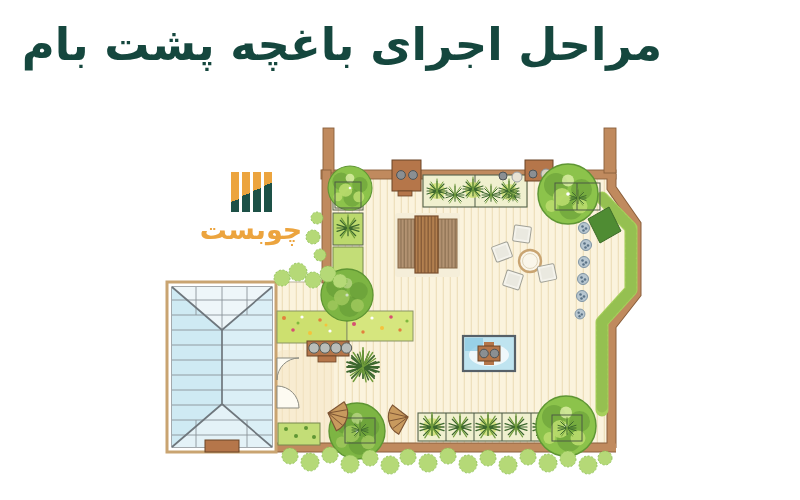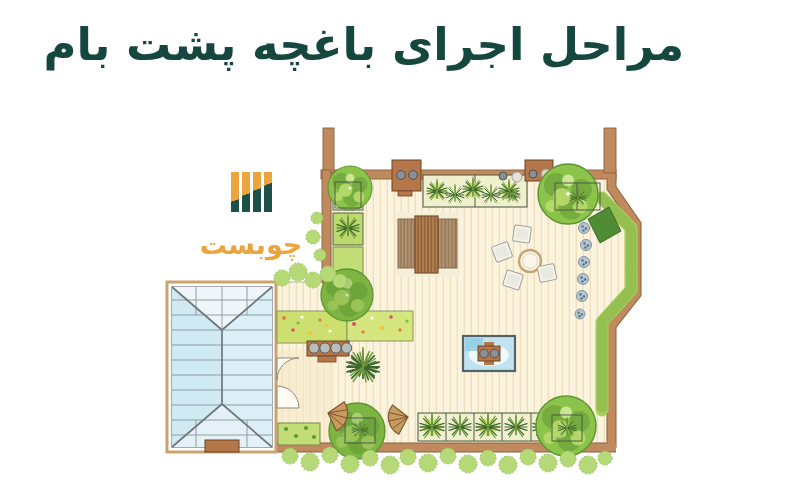--- a/index.html
+++ b/index.html
@@ -6,30 +6,30 @@
     --title-color:#15473e; --logo-orange:#eca43e; --logo-green:#1d5147;
     --wall:#c08a5e; --wall-dark:#8a5f3c; --deck:#fbf3dd; --plank:#eee0bd;
     --tree-light:#b9dc6d; --tree-mid:#8cc34b; --tree-dark:#5f9634;
     --hedge:#a6d05b; --bush:#b5d977; --lime:#cde06f; --grass:#3c672e;
     --glass:#cfeaf3; --frame:#7d858b; --water:#bfe4f0; --wood:#b5764a;
     --wicker:#c89a5e; --chair:#f4f3ec; --metal:#8a8f93;
   }
   html,body{margin:0;padding:0;}
   body{width:800px;height:500px;position:relative;background:#ffffff;overflow:hidden;
        font-family:"DejaVu Sans","Liberation Sans",sans-serif;}
-  .title{position:absolute;top:18px;left:0;width:684px;direction:rtl;
+  .title{position:absolute;top:18px;left:0;width:684px;text-align:center;direction:rtl;
          font-size:45px;font-weight:bold;color:var(--title-color);letter-spacing:-1px;}
   .logo{position:absolute;left:178px;top:172px;width:146px;text-align:center;}
   .logo-bars{display:flex;justify-content:center;gap:3px;height:40px;}
   .logo-bars span{width:8px;height:40px;display:block;}
   .b1{background:linear-gradient(160deg,var(--logo-orange) 0 70%,var(--logo-green) 70%);}
   .b2{background:linear-gradient(160deg,var(--logo-orange) 0 56%,var(--logo-green) 56%);}
   .b3{background:linear-gradient(160deg,var(--logo-orange) 0 44%,var(--logo-green) 44%);}
   .b4{background:linear-gradient(160deg,var(--logo-orange) 0 32%,var(--logo-green) 32%);}
-  .logo-fa{margin-top:19px;font-size:27px;line-height:1.05;font-weight:bold;color:var(--logo-orange);direction:rtl;}
+  .logo-fa{margin-top:4px;font-size:27px;line-height:1.05;font-weight:bold;color:var(--logo-orange);direction:rtl;}
   .logo-domain{margin-top:2px;font-size:13px;font-weight:bold;letter-spacing:2.2px;color:var(--logo-green);}
   .logo-domain .accent{color:var(--logo-orange);}
   .plan{position:absolute;left:150px;top:118px;}
   
   .wallF{fill:var(--wall);stroke:var(--wall-dark);stroke-width:.9;}
   .wallS{fill:none;stroke:var(--wall);stroke-width:8;}
   .wallO{fill:none;stroke:var(--wall-dark);stroke-width:10;}
   .deckF{fill:url(#planks);stroke:#b9b29a;stroke-width:1;}
   .tMid{fill:var(--tree-mid);stroke:var(--tree-dark);stroke-width:1;}
   .tDark{fill:var(--tree-dark);opacity:.5;}

